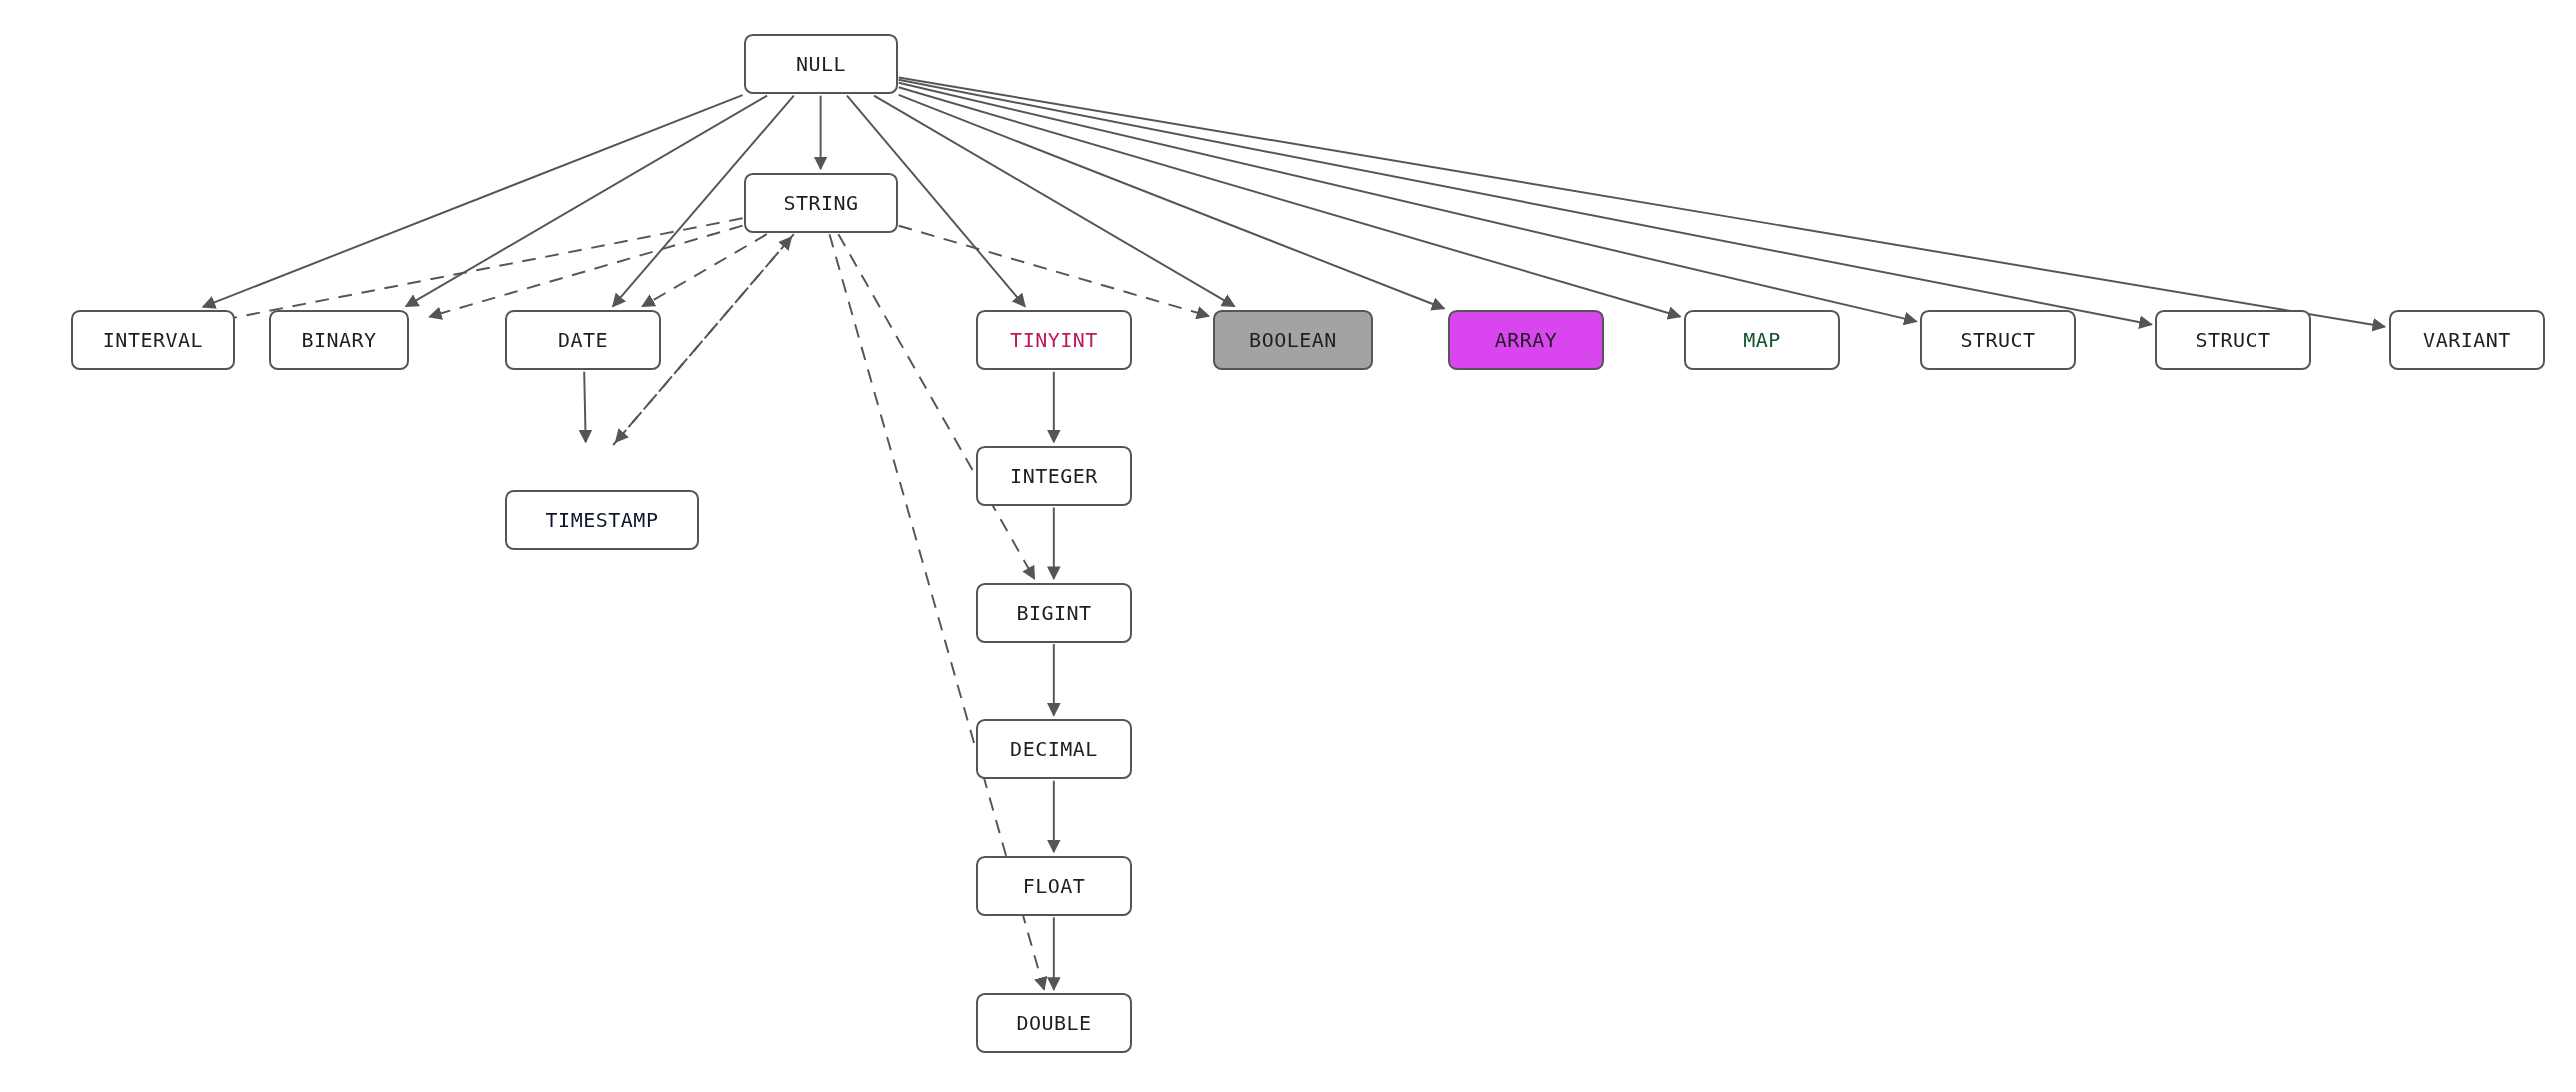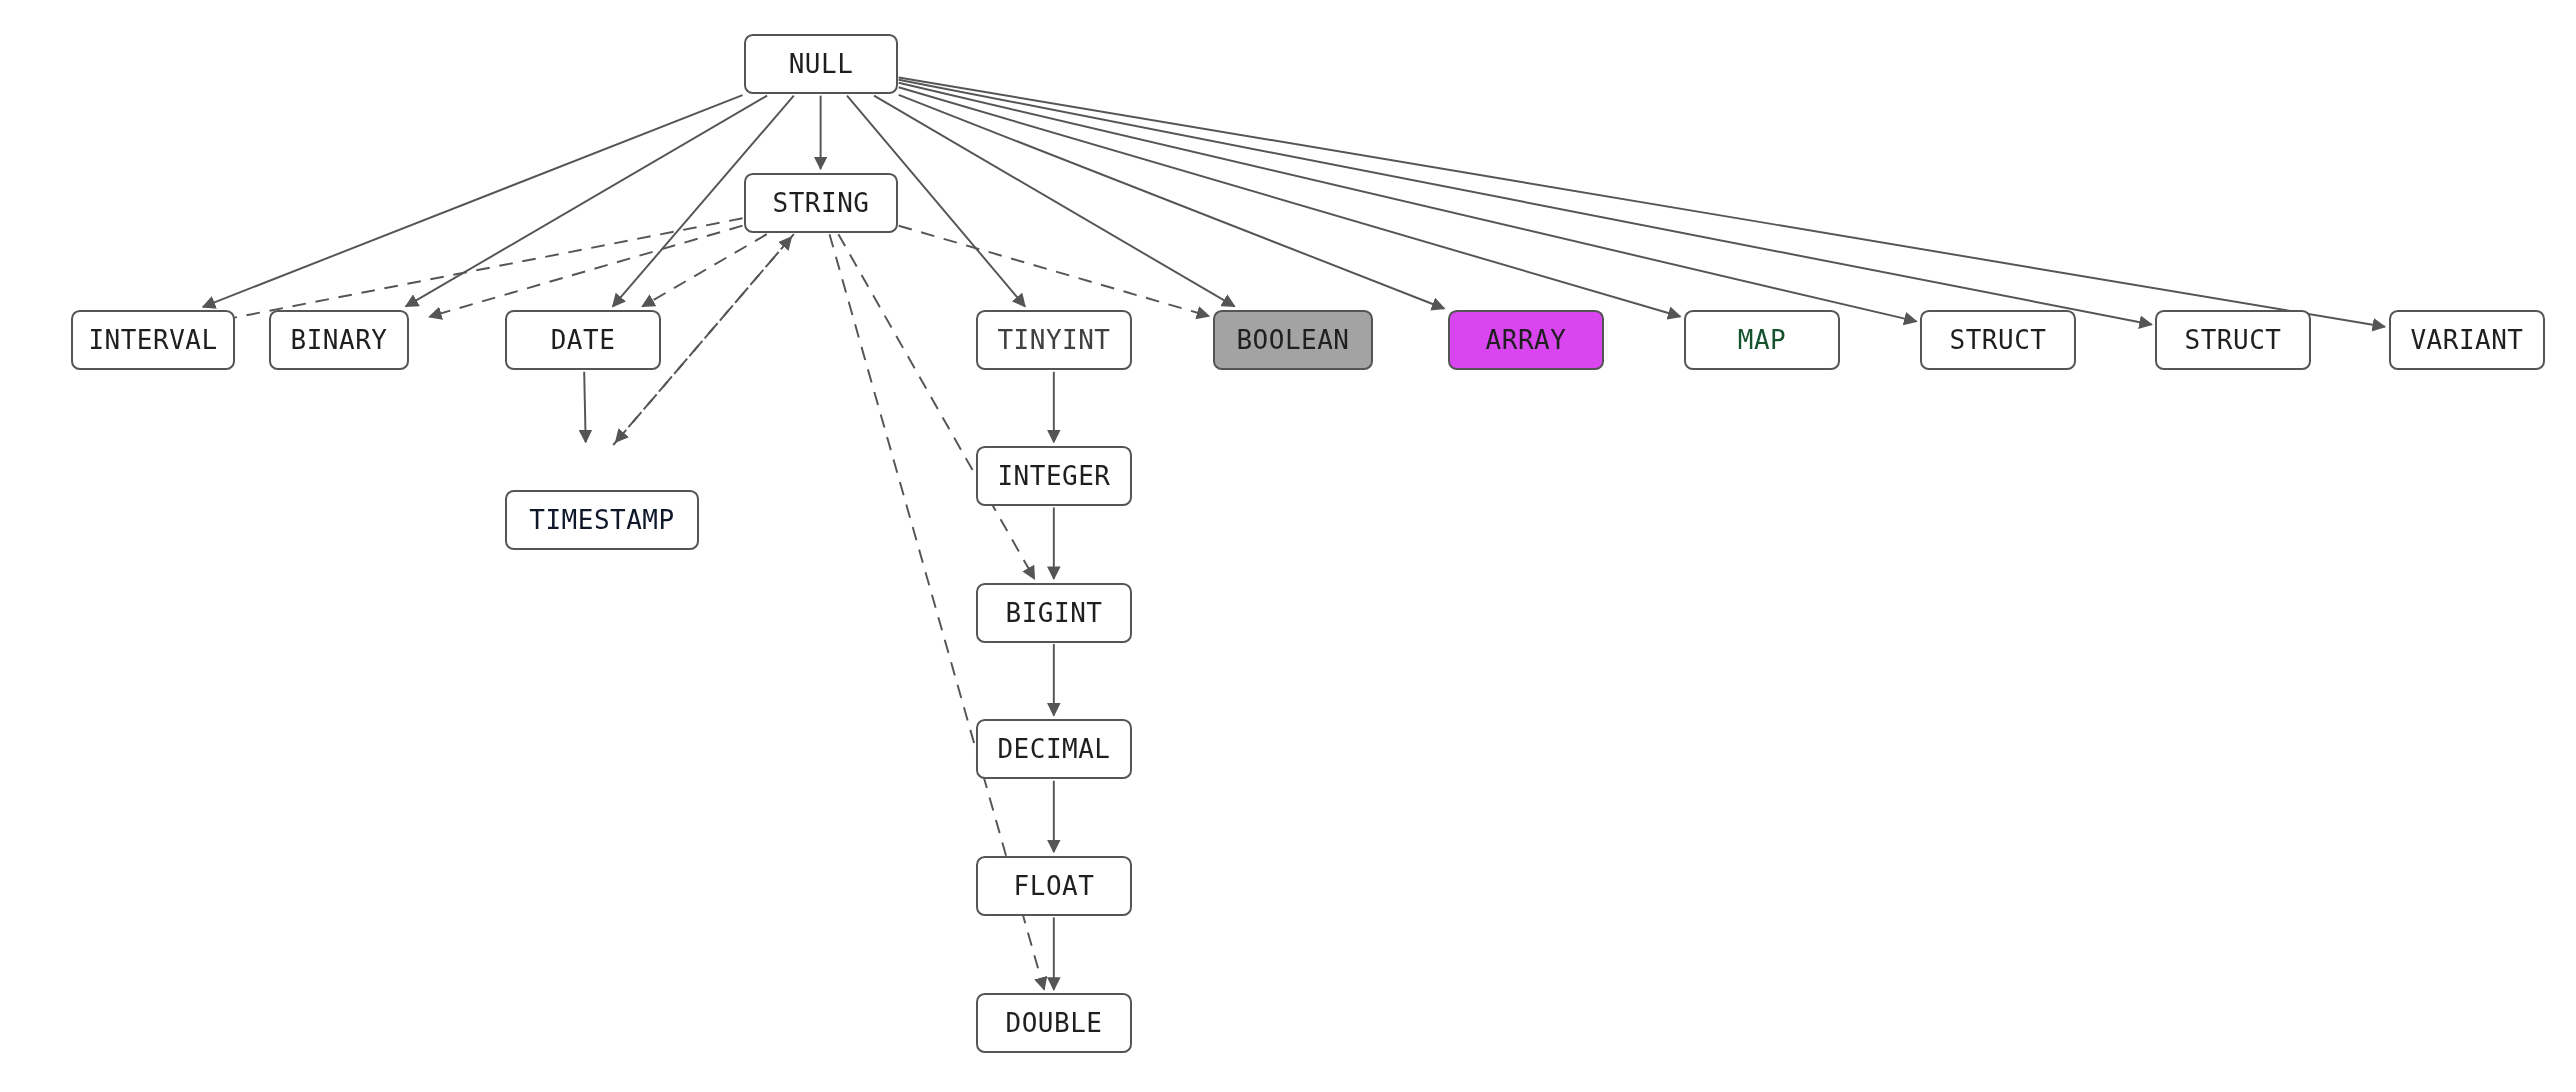--- a/index.html
+++ b/index.html
@@ -27,21 +27,21 @@
     position: absolute;
     box-sizing: border-box;
     display: flex;
     align-items: center;
     justify-content: center;
     background: #ffffff;
     border: 2.1px solid #555555;
     border-radius: 8.8px;
     color: #1f1f1f;
     font-family: "DejaVu Sans Mono", "Liberation Mono", monospace;
-    font-size: 26px;
+    font-size: 20px;
     letter-spacing: 0.5px;
     white-space: nowrap;
     z-index: 5;
   }
   .node-label {
     pointer-events: none;
   }
 </style>
 </head>
 <body>
@@ -90,21 +90,21 @@
       </div>
       <div class="node" style="left: 35px; top: 310px; width: 164px; height: 60px; border-color: rgb(85, 85, 85); background: rgb(255, 255, 255); color: rgb(31, 31, 31); margin-left: 36px;">
         <span class="node-label">INTERVAL</span>
       </div>
       <div class="node" style="left: 269px; top: 310px; width: 140px; height: 60px; border-color: rgb(85, 85, 85); background: rgb(255, 255, 255); color: rgb(31, 31, 31);">
         <span class="node-label">BINARY</span>
       </div>
       <div class="node" style="left: 505px; top: 310px; width: 156px; height: 60px; border-color: rgb(85, 85, 85); background: rgb(255, 255, 255); color: rgb(31, 31, 31);">
         <span class="node-label">DATE</span>
       </div>
-      <div class="node" style="left: 976px; top: 310px; width: 156px; height: 60px; border-color: rgb(85, 85, 85); background: rgb(255, 255, 255); color: #404040;">
+      <div class="node" style="left: 976px; top: 310px; width: 156px; height: 60px; border-color: rgb(85, 85, 85); background: rgb(255, 255, 255); color: #be185d;">
         <span class="node-label">TINYINT</span>
       </div>
       <div class="node" style="left: 1213px; top: 310px; width: 160px; height: 60px; border-color: rgb(85, 85, 85); background: #a3a3a3; color: rgb(31, 31, 31);">
         <span class="node-label">BOOLEAN</span>
       </div>
       <div class="node" style="left: 1448px; top: 310px; width: 156px; height: 60px; border-color: rgb(85, 85, 85); background: #d946ef; color: rgb(31, 31, 31);">
         <span class="node-label">ARRAY</span>
       </div>
       <div class="node" style="left: 1684px; top: 310px; width: 156px; height: 60px; border-color: rgb(85, 85, 85); background: rgb(255, 255, 255); color: #14532d;">
         <span class="node-label">MAP</span>

